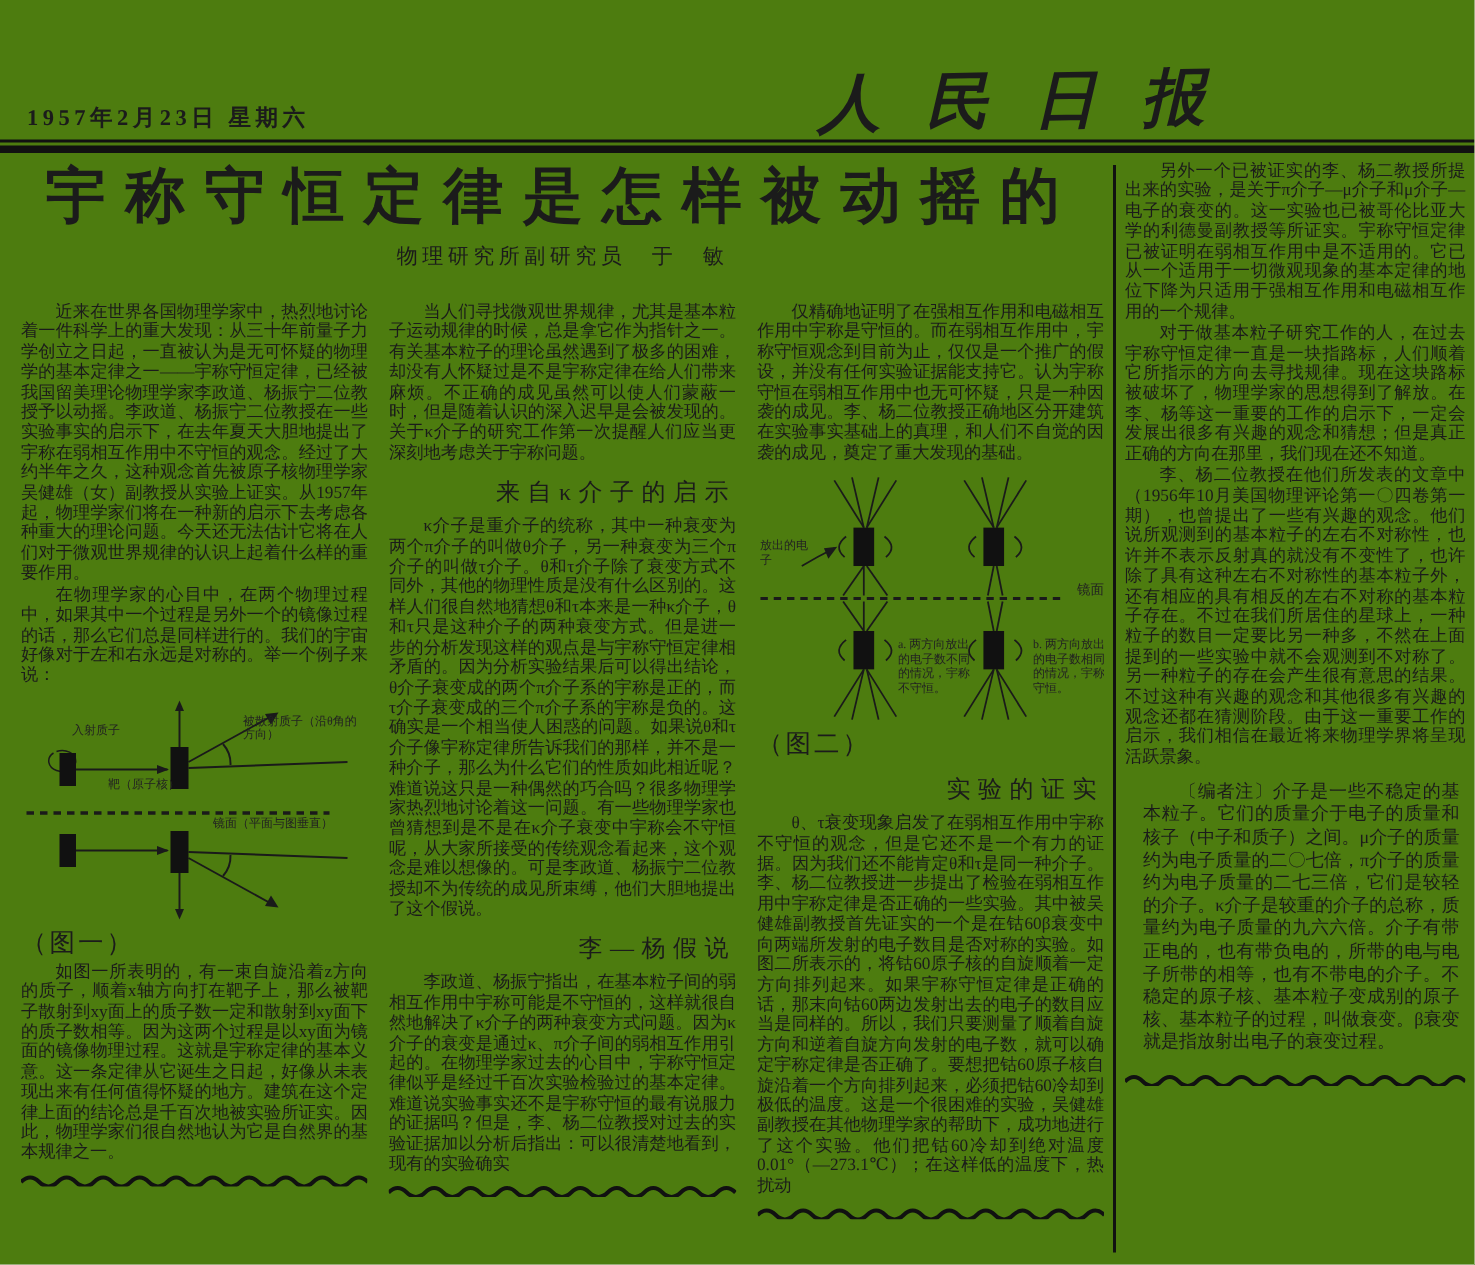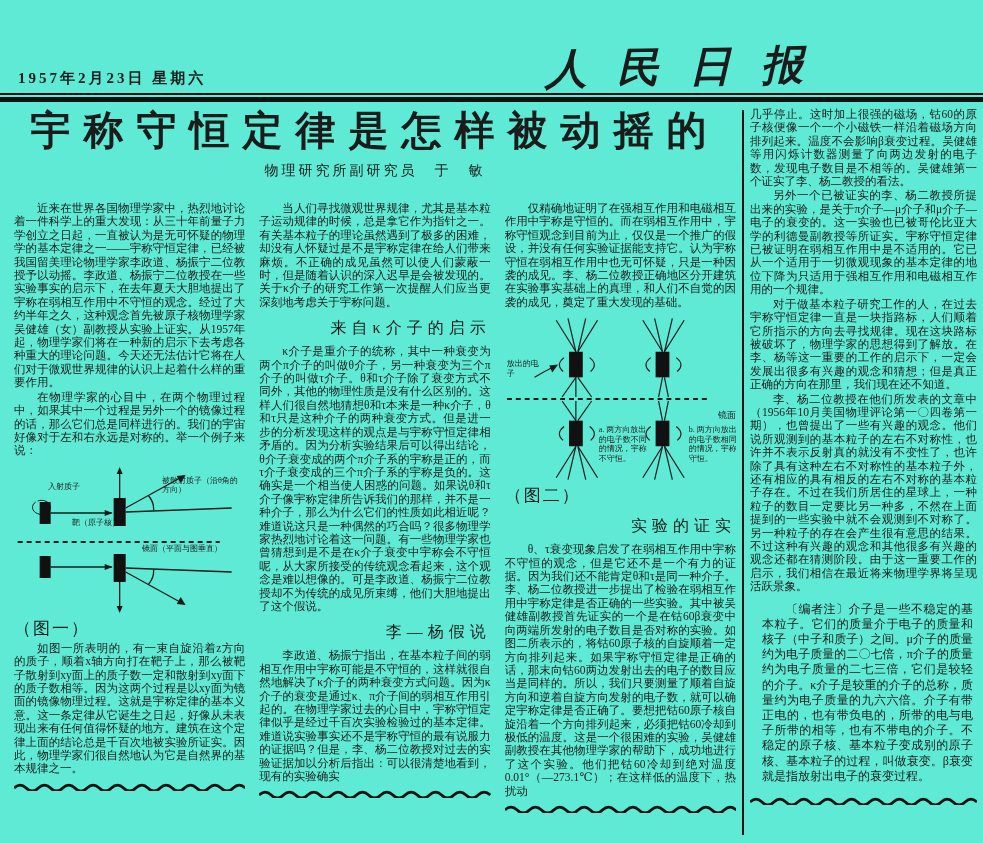--- a/index.html
+++ b/index.html
@@ -1,16 +1,16 @@
 <!DOCTYPE html>
 <html><head>
 <meta charset="utf-8">
 <style>
   html,body{margin:0;padding:0;background:#d8d8d4;}
-  .page{position:relative;width:983px;height:843px;margin:0 auto;background:#5eead4;overflow:hidden;
+  .page{position:relative;width:983px;height:843px;margin:0 auto;background:#4d7c0f;overflow:hidden;
         font-family:"Liberation Serif","DejaVu Serif",serif;color:#1b1b1b;box-sizing:border-box;}
   .page-header{display:flex;align-items:flex-end;justify-content:space-between;
         padding:46px 150px 5px 18px;}
   .date-line{font-size:15px;font-weight:bold;letter-spacing:3px;white-space:nowrap;}
   .masthead{font-size:42px;font-weight:bold;font-style:italic;letter-spacing:30px;line-height:1;
         transform:rotate(-1deg);white-space:nowrap;font-family:"DejaVu Serif",serif;}
   .thin-rule{height:2px;background:#111;margin:0 0 2px 0;}
   .thick-rule{height:5px;background:#111;}
   .body-wrap{display:flex;box-sizing:border-box;padding:6px 6px 0 14px;height:733px;}
   .left-main{width:722px;flex:none;overflow:hidden;}
@@ -159,40 +159,39 @@
 
                 <path d="M30,62 q10,-6 22,-12"></path>
                 <polygon points="54,49 45,50 48,57" fill="#1a1a1a" stroke="none"></polygon>
               </g>
               <rect x="65" y="36" width="14" height="26" fill="#111"></rect>
               <rect x="65" y="106" width="14" height="26" fill="#111"></rect>
               <rect x="153" y="36" width="14" height="26" fill="#111"></rect>
               <rect x="153" y="106" width="14" height="26" fill="#111"></rect>
             </svg>
             <div class="fig-label" style="left:2px;top:44px;width:34px;">放出的电子</div>
-            <div class="fig-label" style="right:0px;top:96px;font-size:9px;">镜面</div>
+            <div class="fig-label" style="right:0px;top:74px;font-size:9px;">镜面</div>
             <div class="fig-label" style="left:94px;top:110px;width:52px;">a. 两方向放出的电子数不同的情况，宇称不守恒。</div>
             <div class="fig-label" style="left:184px;top:110px;width:50px;">b. 两方向放出的电子数相同的情况，宇称守恒。</div>
             <figcaption class="fig-caption">（图二）</figcaption>
           </figure>
 
           <h2 class="sec-title">实验的证实</h2>
           <p class="para">θ、τ衰变现象启发了在弱相互作用中宇称不守恒的观念，但是它还不是一个有力的证据。因为我们还不能肯定θ和τ是同一种介子。李、杨二位教授进一步提出了检验在弱相互作用中宇称定律是否正确的一些实验。其中被吴健雄副教授首先证实的一个是在钴60β衰变中向两端所发射的电子数目是否对称的实验。如图二所表示的，将钴60原子核的自旋顺着一定方向排列起来。如果宇称守恒定律是正确的话，那末向钴60两边发射出去的电子的数目应当是同样的。所以，我们只要测量了顺着自旋方向和逆着自旋方向发射的电子数，就可以确定宇称定律是否正确了。要想把钴60原子核自旋沿着一个方向排列起来，必须把钴60冷却到极低的温度。这是一个很困难的实验，吴健雄副教授在其他物理学家的帮助下，成功地进行了这个实验。他们把钴60冷却到绝对温度0.01°（—273.1℃）；在这样低的温度下，热扰动</p>
           <svg class="wavy" width="100%" height="9" viewBox="0 0 228 9" preserveAspectRatio="none">
             <path d="M0,6 Q6,0 12,6 T24,6 T36,6 T48,6 T60,6 T72,6 T84,6 T96,6 T108,6 T120,6 T132,6 T144,6 T156,6 T168,6 T180,6 T192,6 T204,6 T216,6 T228,6" stroke="#111" stroke-width="2.6" fill="none"></path>
           </svg>
         </div>
 
       </div>
     </div>
 
     <div class="v-rule"></div>
 
     <div class="col-right">
-      <p class="para" style="text-indent:0;">几乎停止。这时加上很强的磁场，钴60的原子核便像一个一个小磁铁一样沿着磁场方向排列起来。温度不会影响β衰变过程。吴健雄等用闪烁计数器测量了向两边发射的电子数，发现电子数目是不相等的。吴健雄第一个证实了李、杨二教授的看法。</p>
       <p class="para">另外一个已被证实的李、杨二教授所提出来的实验，是关于π介子—μ介子和μ介子—电子的衰变的。这一实验也已被哥伦比亚大学的利德曼副教授等所证实。宇称守恒定律已被证明在弱相互作用中是不适用的。它已从一个适用于一切微观现象的基本定律的地位下降为只适用于强相互作用和电磁相互作用的一个规律。</p>
       <p class="para">对于做基本粒子研究工作的人，在过去宇称守恒定律一直是一块指路标，人们顺着它所指示的方向去寻找规律。现在这块路标被破坏了，物理学家的思想得到了解放。在李、杨等这一重要的工作的启示下，一定会发展出很多有兴趣的观念和猜想；但是真正正确的方向在那里，我们现在还不知道。</p>
       <p class="para">李、杨二位教授在他们所发表的文章中（1956年10月美国物理评论第一〇四卷第一期），也曾提出了一些有兴趣的观念。他们说所观测到的基本粒子的左右不对称性，也许并不表示反射真的就没有不变性了，也许除了具有这种左右不对称性的基本粒子外，还有相应的具有相反的左右不对称的基本粒子存在。不过在我们所居住的星球上，一种粒子的数目一定要比另一种多，不然在上面提到的一些实验中就不会观测到不对称了。另一种粒子的存在会产生很有意思的结果。不过这种有兴趣的观念和其他很多有兴趣的观念还都在猜测阶段。由于这一重要工作的启示，我们相信在最近将来物理学界将呈现活跃景象。</p>
       <p class="editors-note">〔编者注〕介子是一些不稳定的基本粒子。它们的质量介于电子的质量和核子（中子和质子）之间。μ介子的质量约为电子质量的二〇七倍，π介子的质量约为电子质量的二七三倍，它们是较轻的介子。κ介子是较重的介子的总称，质量约为电子质量的九六六倍。介子有带正电的，也有带负电的，所带的电与电子所带的相等，也有不带电的介子。不稳定的原子核、基本粒子变成别的原子核、基本粒子的过程，叫做衰变。β衰变就是指放射出电子的衰变过程。</p>
       <svg class="wavy" width="100%" height="9" viewBox="0 0 228 9" preserveAspectRatio="none">
         <path d="M0,6 Q6,0 12,6 T24,6 T36,6 T48,6 T60,6 T72,6 T84,6 T96,6 T108,6 T120,6 T132,6 T144,6 T156,6 T168,6 T180,6 T192,6 T204,6 T216,6 T228,6" stroke="#111" stroke-width="2.6" fill="none"></path>
       </svg>
     </div>
 
   </div>

